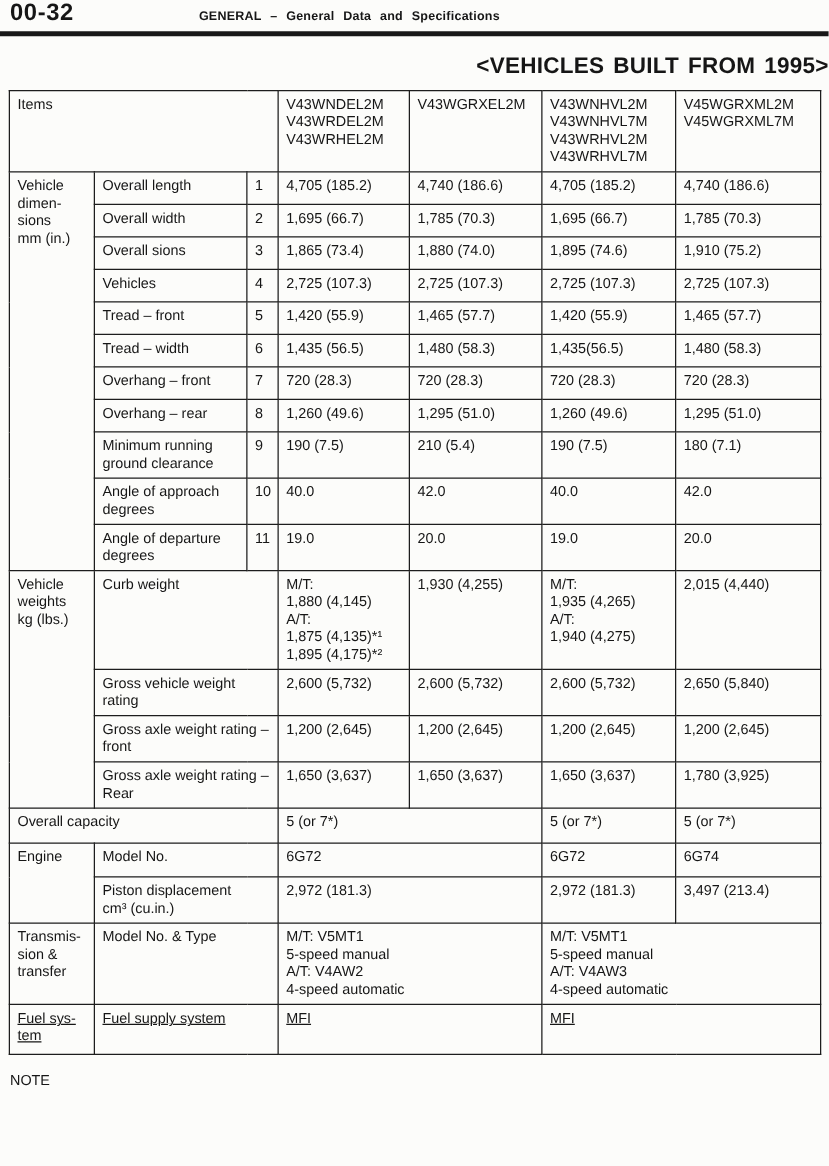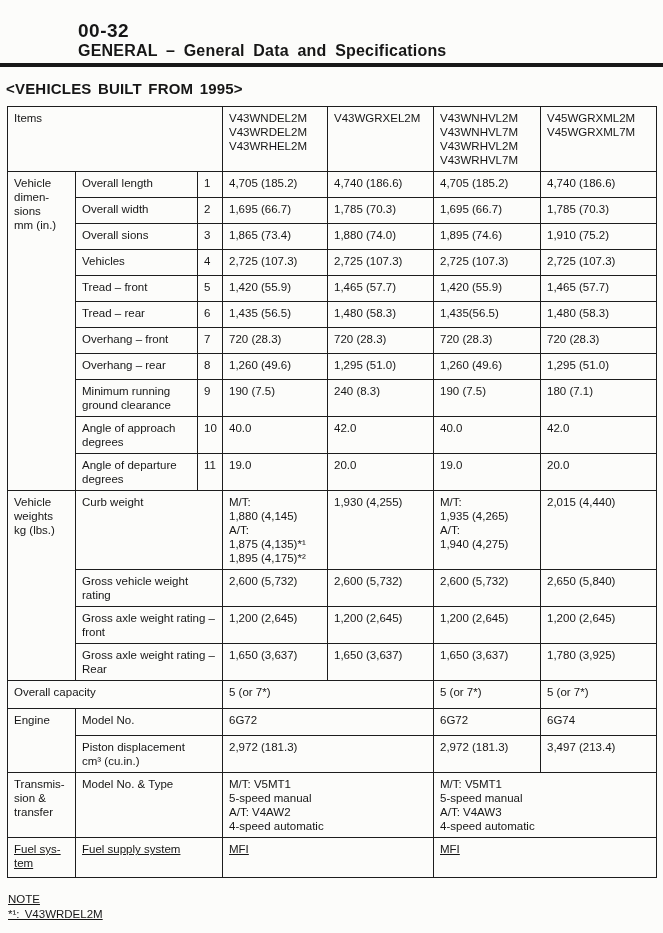--- a/index.html
+++ b/index.html
@@ -5,44 +5,44 @@
   html,body { margin:0; padding:0; }
   body {
     width:663px; height:933px;
     background:#fcfcfa;
     font-family:"Liberation Sans", sans-serif;
     color:#161616;
     -webkit-font-smoothing:antialiased;
   }
   * { box-sizing:border-box; }
 
-  .page-head { display:flex; align-items:baseline; padding:20px 10px 0 8px;flex-direction:column; }
+  .page-head { display:flex; align-items:baseline; padding:0 10px 0 8px; }
   .pageno { font-size:19px; font-weight:700; letter-spacing:.5px; }
-  .headtitle { font-size:16px; font-weight:700; margin-left:70px; word-spacing:4px; letter-spacing:.2px; }
+  .headtitle { font-size:10px; font-weight:700; margin-left:100px; word-spacing:4px; letter-spacing:.2px; }
   .rule { height:4px; background:#181818; margin-top:3px; }
 
-  .section-title { font-size:15px; font-weight:700; margin:13px 0 0 6px; word-spacing:2px; letter-spacing:.2px; }
+  .section-title { font-size:18px; font-weight:700; margin:13px 0 0 6px; word-spacing:2px; letter-spacing:.2px;text-align:right; }
 
   table.spec { border-collapse:collapse; table-layout:fixed; width:649px; margin:9px 0 0 7px; }
   .spec td, .spec th {
     border:1.5px solid #1d1d1d;
     padding:4px 6px;
     font-size:11.5px; font-weight:400;
     line-height:1.22;
     vertical-align:top; text-align:left;
   }
   .pre { white-space:pre-line;margin-left:28px; }
   .num { text-align:center; padding:4px 1px; }
   .item { text-align:justify; }
   tr.rh26 > td { height:26px; }
   tr.rh27 > td { height:27px; }
   tr.rh28 > td { height:28px; }
   tr.rh40 > td { height:40px;text-decoration:underline; }
 
-  .note { margin:14px 0 0 8px; font-size:11.5px; line-height:1.22; word-spacing:2px;text-decoration:underline; }
+  .note { margin:14px 0 0 8px; font-size:11.5px; line-height:1.22; word-spacing:2px; }
   .note div { margin:0 0 1px 0; }
 </style>
 </head>
 <body>
 
 <div>
 
   <div class="page-head">
     <span class="pageno">00-32</span>
     <span class="headtitle">GENERAL – General Data and Specifications</span>
@@ -115,21 +115,21 @@
     </tr>
     <tr class="rh26">
       <td class="item">Tread – front</td>
       <td class="num">5</td>
       <td>1,420 (55.9)</td>
       <td>1,465 (57.7)</td>
       <td>1,420 (55.9)</td>
       <td>1,465 (57.7)</td>
     </tr>
     <tr class="rh26">
-      <td class="item">Tread – rear</td>
+      <td class="item">Tread – width</td>
       <td class="num">6</td>
       <td>1,435 (56.5)</td>
       <td>1,480 (58.3)</td>
       <td>1,435(56.5)</td>
       <td>1,480 (58.3)</td>
     </tr>
     <tr class="rh26">
       <td class="item">Overhang – front</td>
       <td class="num">7</td>
       <td>720 (28.3)</td>
@@ -142,21 +142,21 @@
       <td class="num">8</td>
       <td>1,260 (49.6)</td>
       <td>1,295 (51.0)</td>
       <td>1,260 (49.6)</td>
       <td>1,295 (51.0)</td>
     </tr>
     <tr>
       <td class="item">Minimum running ground clearance</td>
       <td class="num">9</td>
       <td>190 (7.5)</td>
-      <td>240 (8.3)</td>
+      <td>210 (5.4)</td>
       <td>190 (7.5)</td>
       <td>180 (7.1)</td>
     </tr>
     <tr>
       <td class="item">Angle of approach degrees</td>
       <td class="num">10</td>
       <td>40.0</td>
       <td>42.0</td>
       <td>40.0</td>
       <td>42.0</td>
@@ -251,16 +251,15 @@
 tem</td>
       <td colspan="2" class="item">Fuel supply system</td>
       <td colspan="2">MFI</td>
       <td colspan="2">MFI</td>
     </tr>
   </tbody>
     </table>
 
   <div class="note">
     <div>NOTE</div>
-    <div>*¹: V43WRDEL2M</div>
   </div>
 
 </div>
 
 </body></html>

